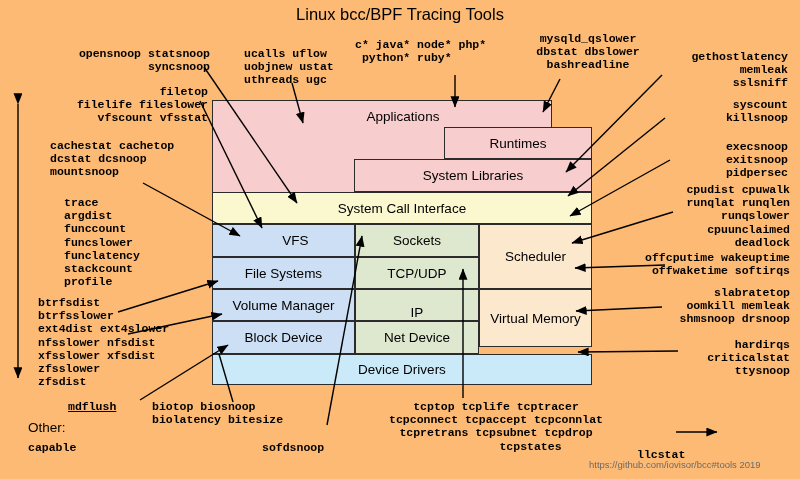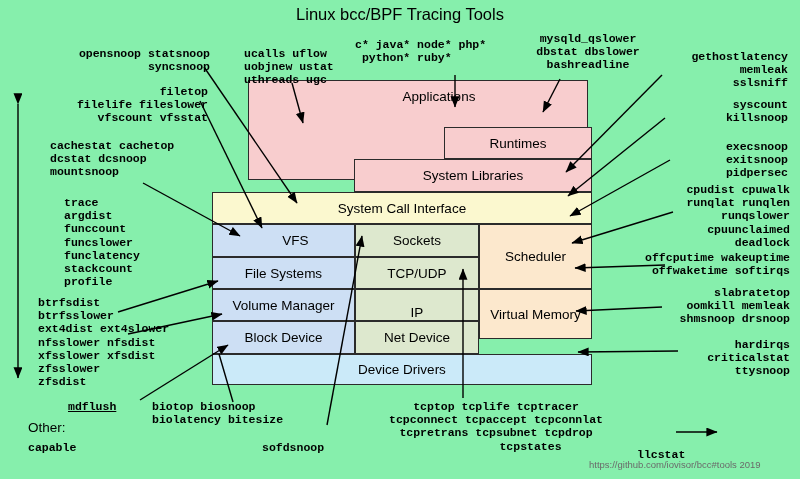--- a/index.html
+++ b/index.html
@@ -4,21 +4,21 @@
 <style>
   html, body {
     margin: 0;
     padding: 0;
     background: #ffffff;
   }
   #page {
     position: relative;
     width: 800px;
     height: 479px;
-    background: #86efac;
+    background: #fdba74;
     overflow: hidden;
     font-family: "Liberation Sans", sans-serif;
     color: #000000;
   }
   #svg-layer {
     position: absolute;
     left: 0; top: 0;
     width: 800px;
     height: 479px;
     pointer-events: none;
@@ -76,21 +76,21 @@
     top: 420px;
   }
 </style>
 </head>
 <body>
 
 <div id="page">
 
   <div class="sans title">Linux bcc/BPF Tracing Tools</div>
 
-  <div class="blk c-app" style="left:212px; top:80px; width:340px; height:100px;margin-left:36px;">
+  <div class="blk c-app" style="left:212px; top:100px; width:340px; height:100px;">
     <span style="position:absolute; left:0; top:8px; width:380px; text-align:center;">Applications</span>
   </div>
 
   <div class="blk c-app" style="left:444px; top:127px; width:148px; height:32px;">
     <span>Runtimes</span>
   </div>
 
   <div class="blk c-app" style="left:354px; top:159px; width:238px; height:33px;">
     <span>System Libraries</span>
   </div>
@@ -121,21 +121,21 @@
   <div class="blk c-grn" style="left:355px; top:289px; width:124px; height:32px;align-items:flex-end;">
     <span>IP</span>
   </div>
   <div class="blk c-grn" style="left:355px; top:321px; width:124px; height:33px;">
     <span>Net Device</span>
   </div>
 
   <div class="blk c-org" style="left:479px; top:224px; width:113px; height:65px;">
     <span>Scheduler</span>
   </div>
-  <div class="blk c-org" style="left:479px; top:289px; width:113px; height:50px;">
+  <div class="blk c-org" style="left:479px; top:289px; width:113px; height:58px;">
     <span>Virtual Memory</span>
   </div>
 
   <div class="blk c-dd" style="left:212px; top:354px; width:380px; height:31px;">
     <span>Device Drivers</span>
   </div>
 
 
   <svg id="svg-layer" viewBox="0 0 800 479">
     <defs>

